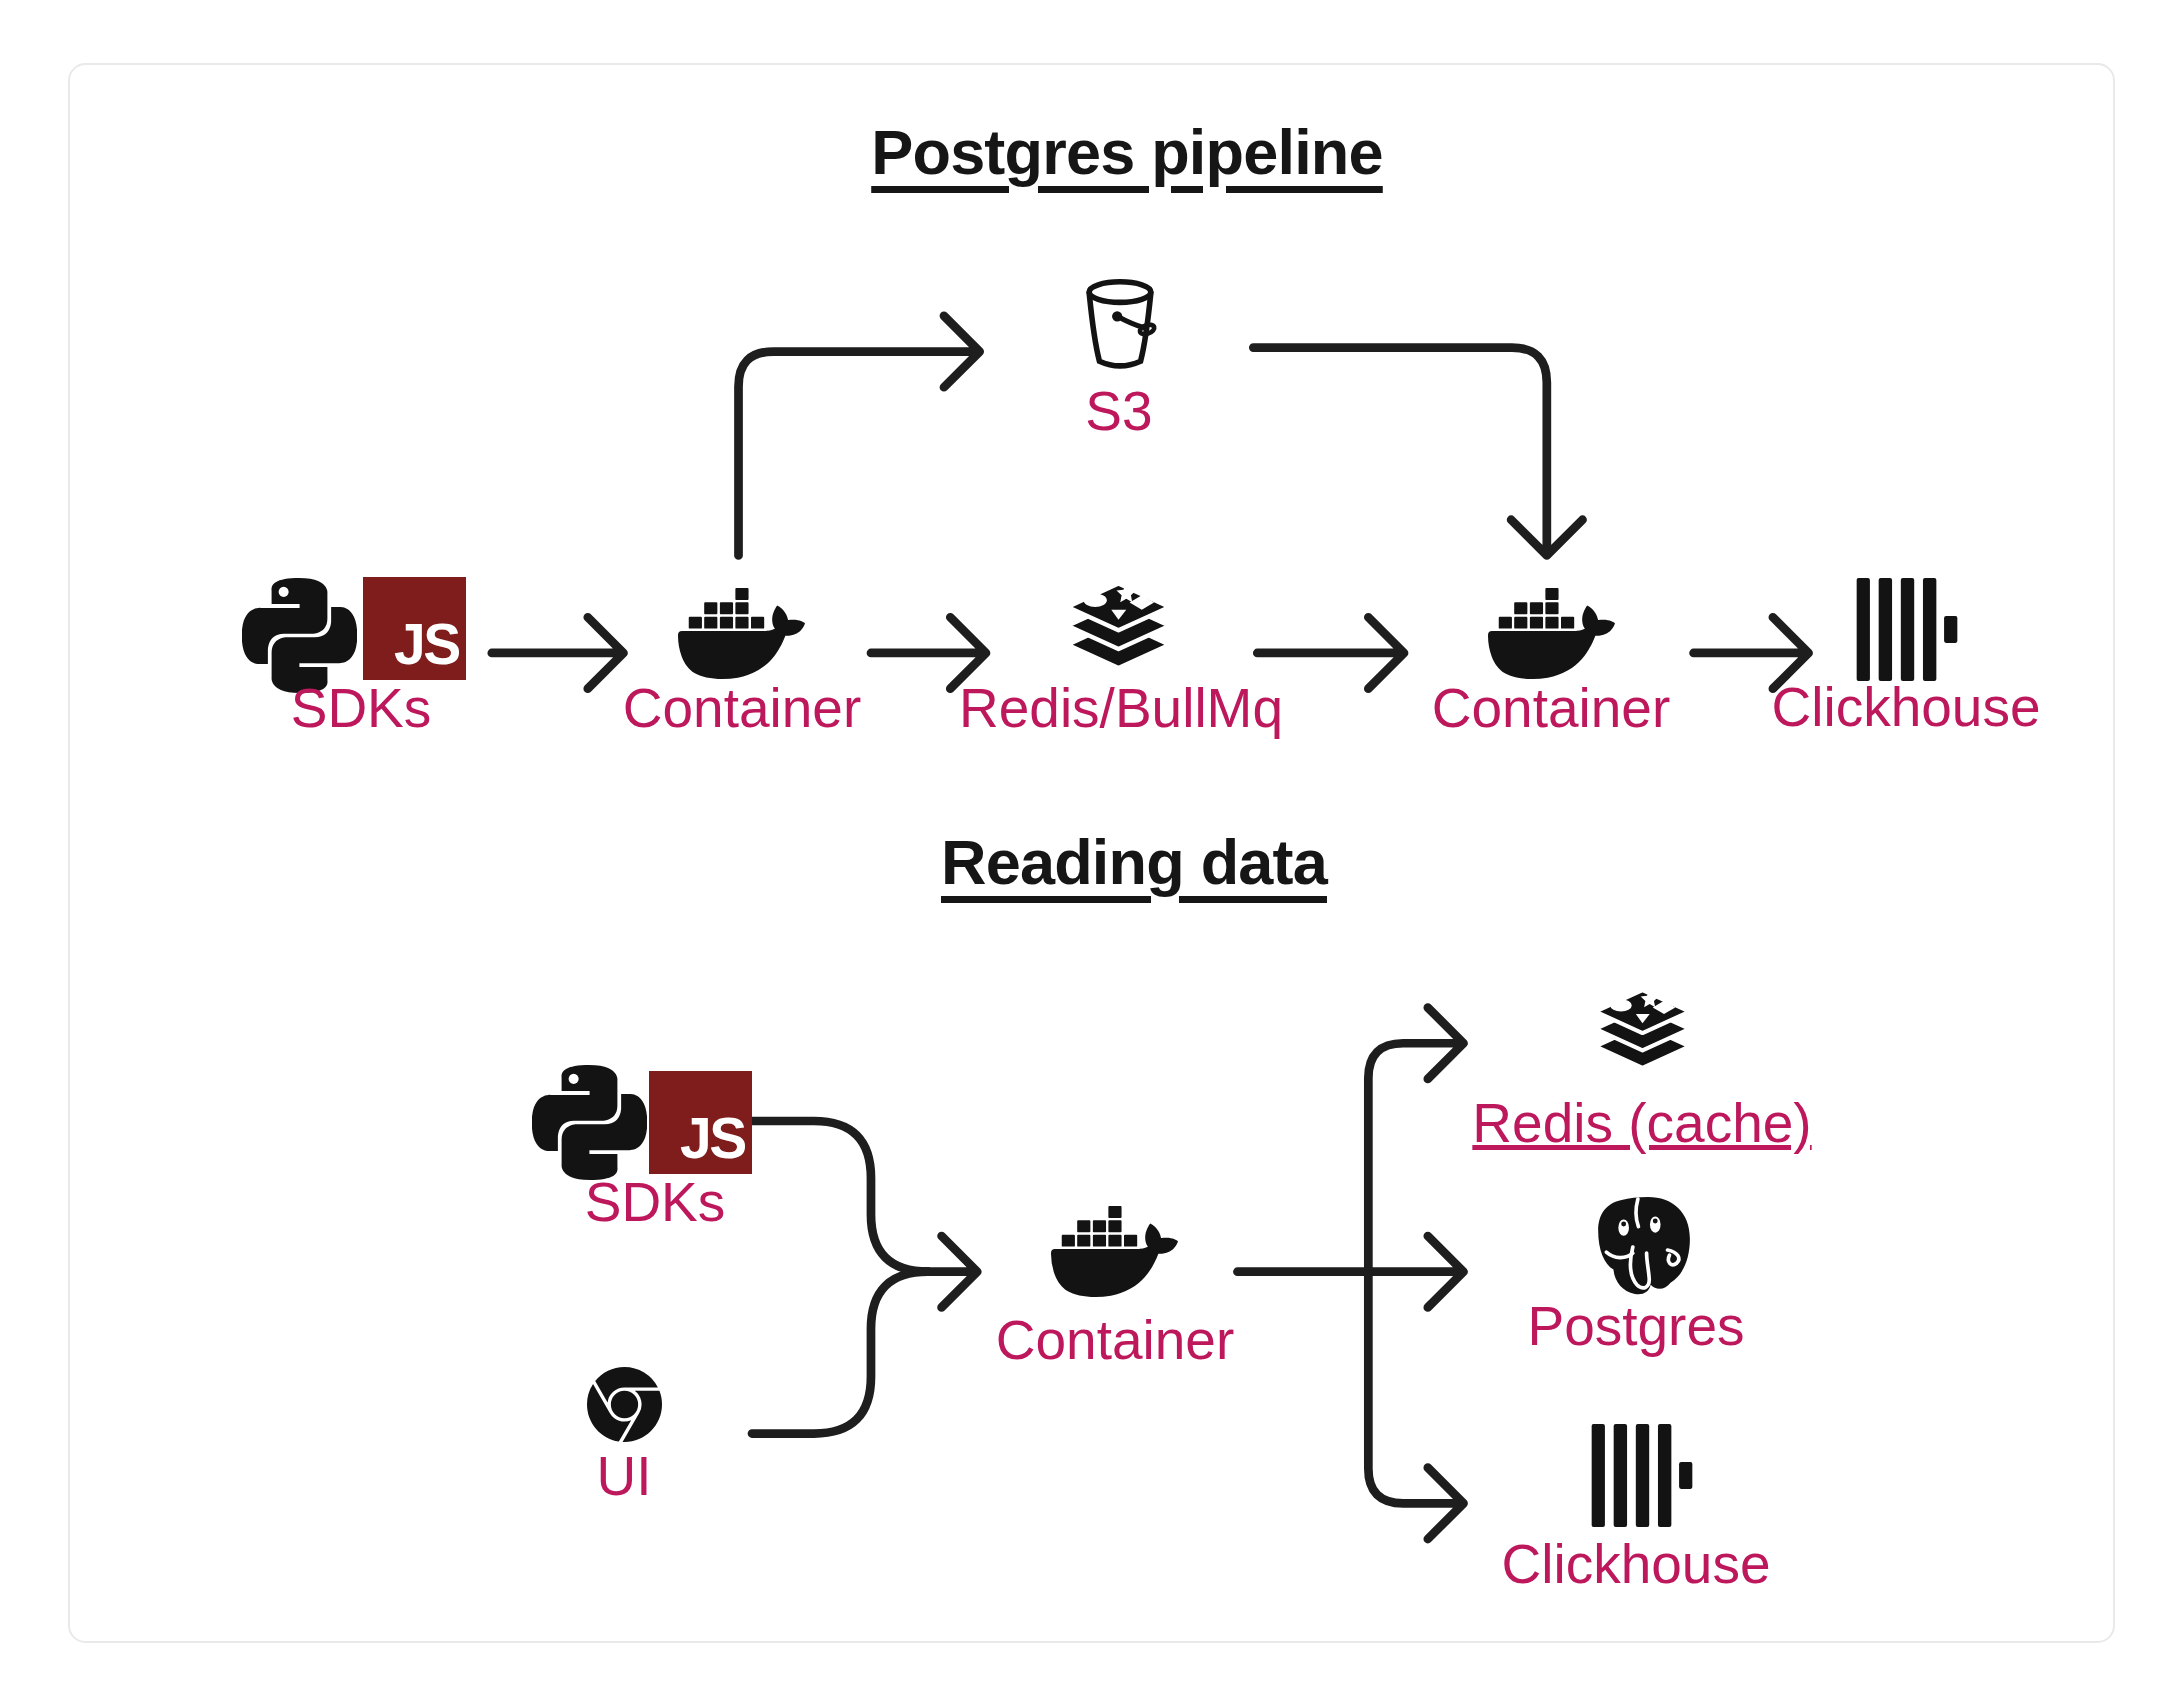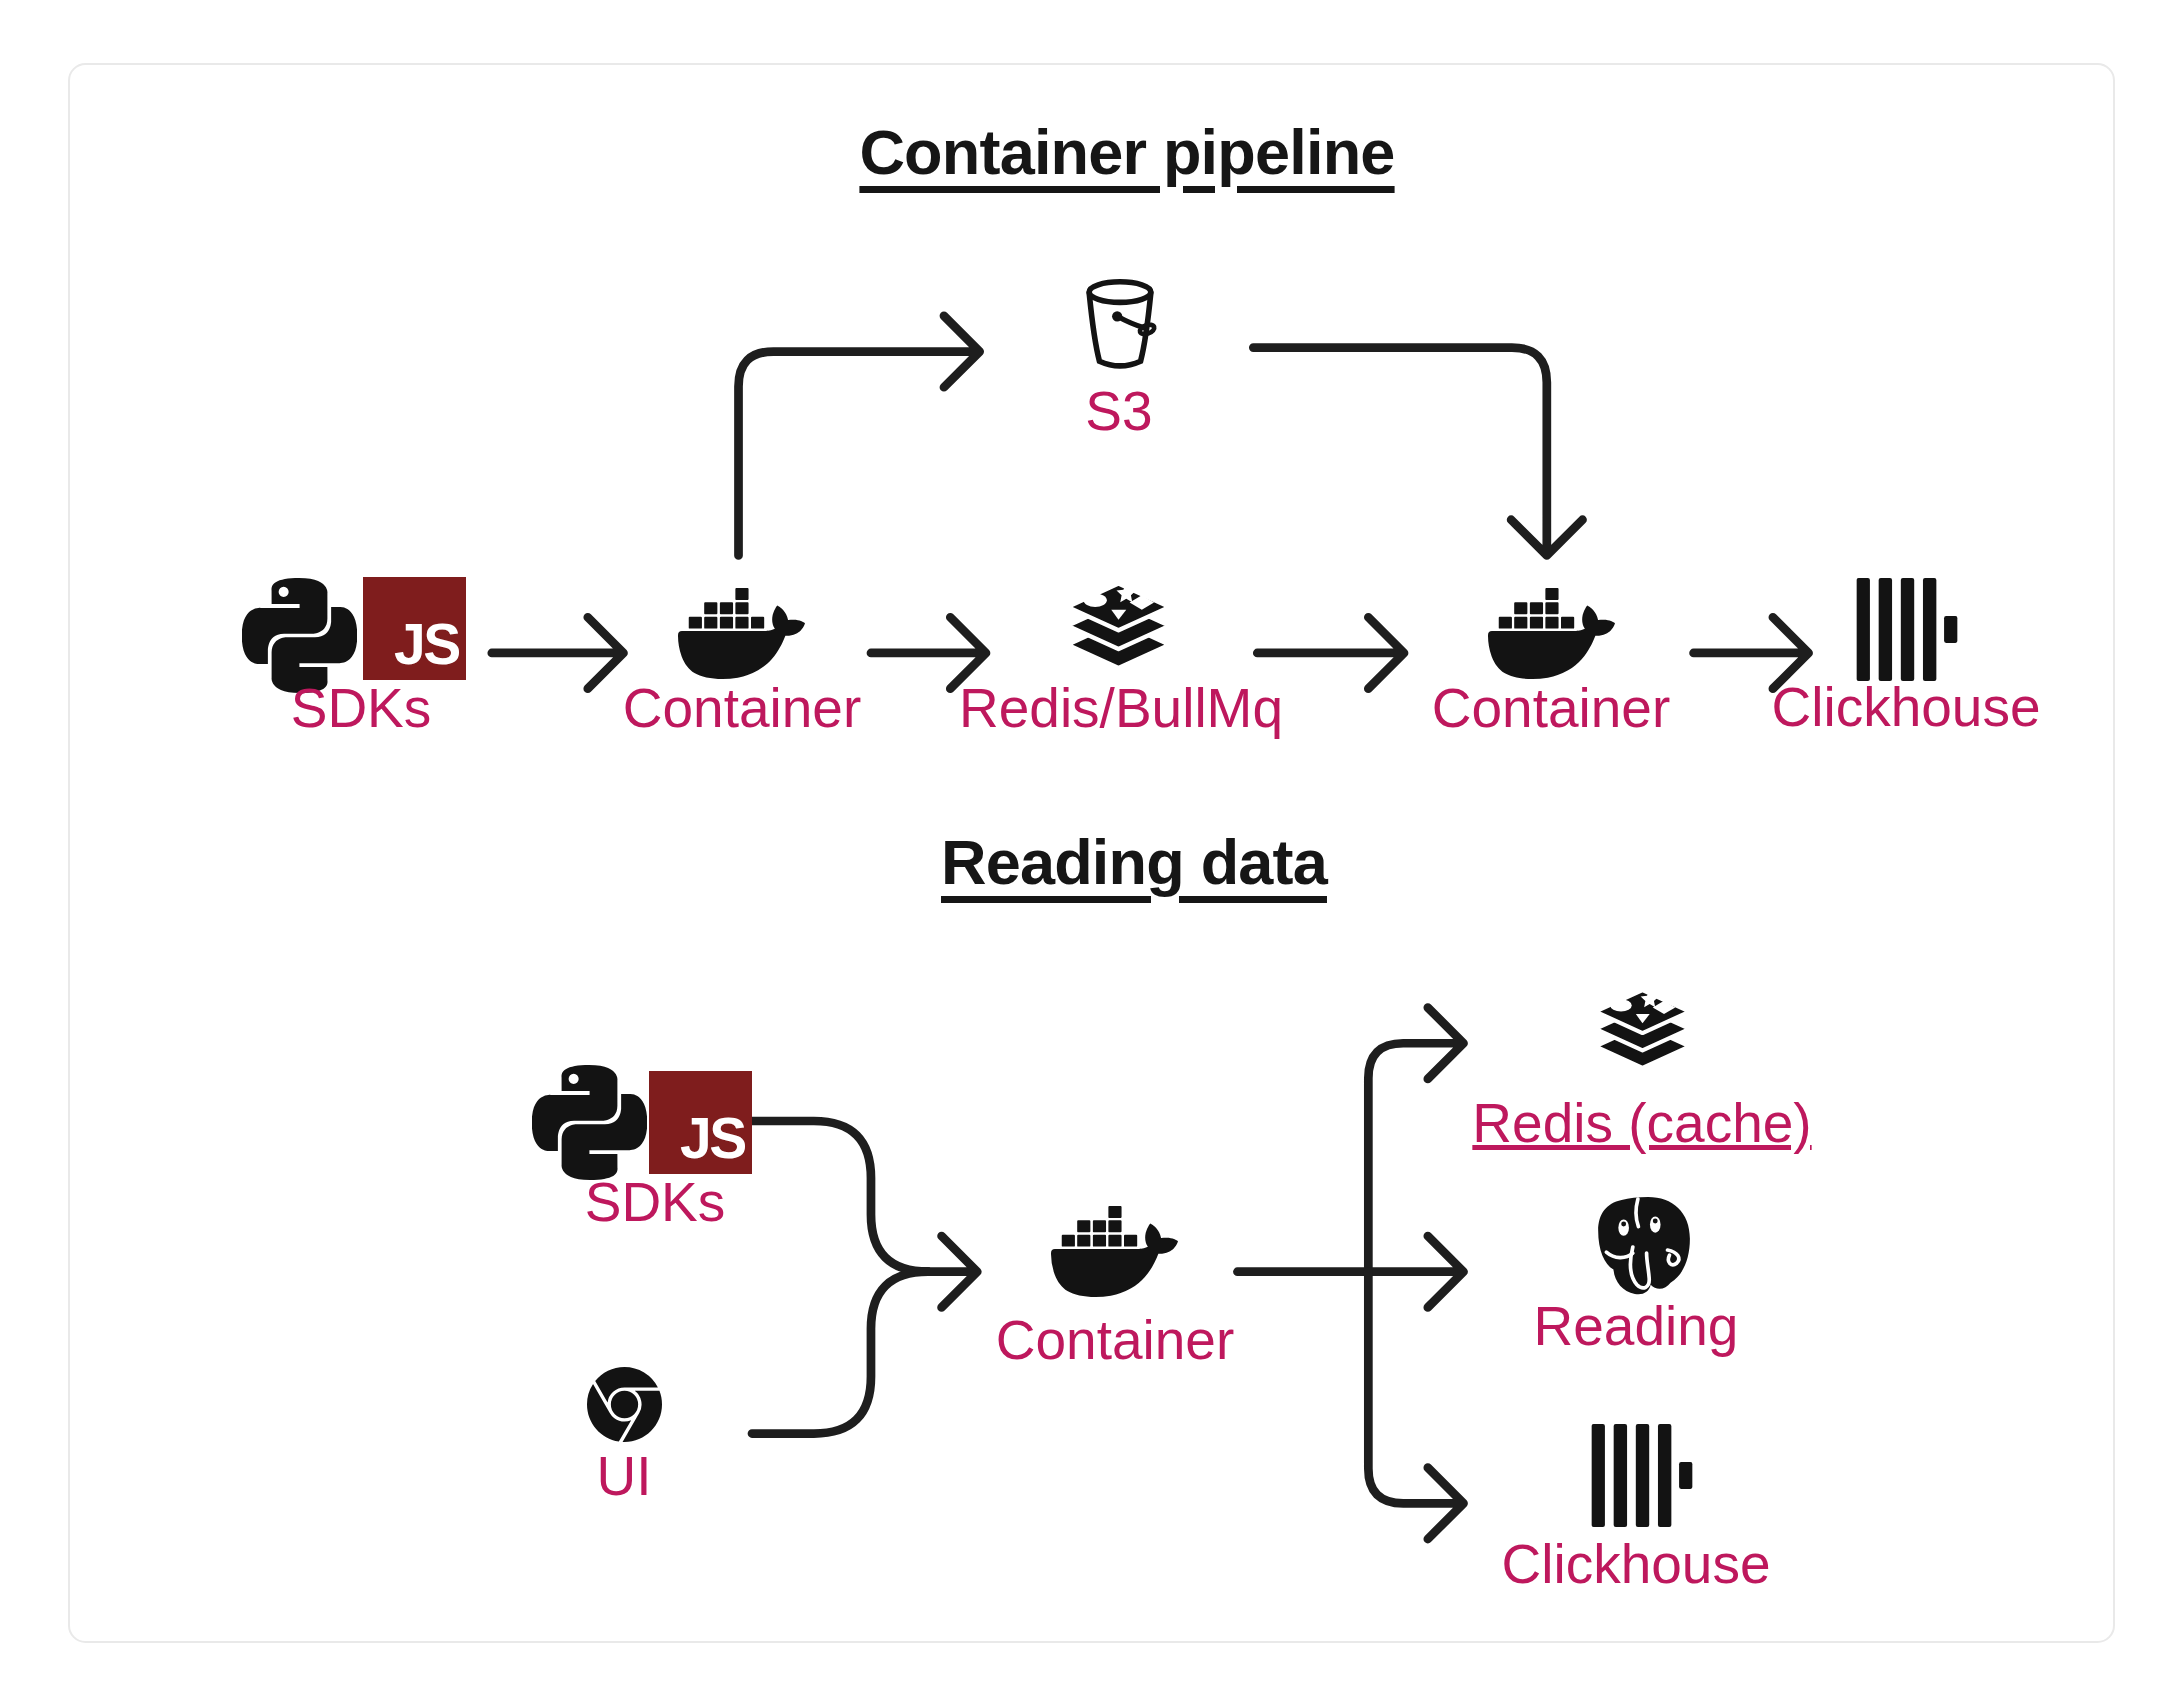--- a/index.html
+++ b/index.html
@@ -89,21 +89,21 @@
     <path class="wire" d="M2135 823 H2280 M2235 778 L2280 823 L2235 868"></path>
     <path class="wire" d="M948 1413 H1026 Q1098 1413 1098 1485 V1531 Q1098 1603 1170 1603"></path>
     <path class="wire" d="M948 1807 H1026 Q1098 1807 1098 1735 V1675 Q1098 1603 1170 1603"></path>
     <path class="wire" d="M1160 1603 H1232 M1187 1558 L1232 1603 L1187 1648"></path>
     <path class="wire" d="M1560 1603 H1725"></path>
     <path class="wire" d="M1725 1603 V1359 Q1725 1315 1769 1315 H1845 M1800 1270 L1845 1315 L1800 1360"></path>
     <path class="wire" d="M1725 1603 H1845 M1800 1558 L1845 1603 L1800 1648"></path>
     <path class="wire" d="M1725 1603 V1851 Q1725 1895 1769 1895 H1845 M1800 1850 L1845 1895 L1800 1940"></path>
   </svg>
 
-  <h1 class="title" style="left:1127px;top:121px;">Container pipeline</h1>
+  <h1 class="title" style="left:1127px;top:121px;">Postgres pipeline</h1>
   <h1 class="title" style="left:1134px;top:831px;">Reading data</h1>
 
   <svg class="icon" style="left:242px;top:578px;width:115px;height:115px;" viewBox="0 0 145 145" width="115" height="115">
       <use href="#sym-python"></use>
     </svg>
   <div class="js-badge" style="left:363px;top:577px;width:103px;height:103px;font-size:57px;padding:0 7.1px 3.2px 0;">JS</div>
   <svg class="icon" style="left:678px;top:570px;width:127px;height:127px;" viewBox="0 0 160 160" width="127" height="127">
       <use href="#sym-docker"></use>
     </svg>
   <svg class="icon" style="left:1063px;top:581px;width:111px;height:94px;" viewBox="0 0 140 118" width="111" height="94">
@@ -143,16 +143,16 @@
       <use href="#sym-postgres"></use>
     </svg>
   <svg class="icon" style="left:1591px;top:1424px;width:102px;height:103px;" viewBox="0 0 128 130" width="102" height="103">
       <use href="#sym-clickhouse"></use>
     </svg>
 
   <div class="label" style="left:655px;top:1202px;">SDKs</div>
   <div class="label" style="left:624px;top:1476px;">UI</div>
   <div class="label" style="left:1115px;top:1340px;">Container</div>
   <div class="label" style="left:1642px;top:1123px;text-decoration:underline;">Redis (cache)</div>
-  <div class="label" style="left:1636px;top:1326px;">Reading</div>
+  <div class="label" style="left:1636px;top:1326px;">Postgres</div>
   <div class="label" style="left:1636px;top:1564px;">Clickhouse</div>
 </div>
 
 
 </body></html>

